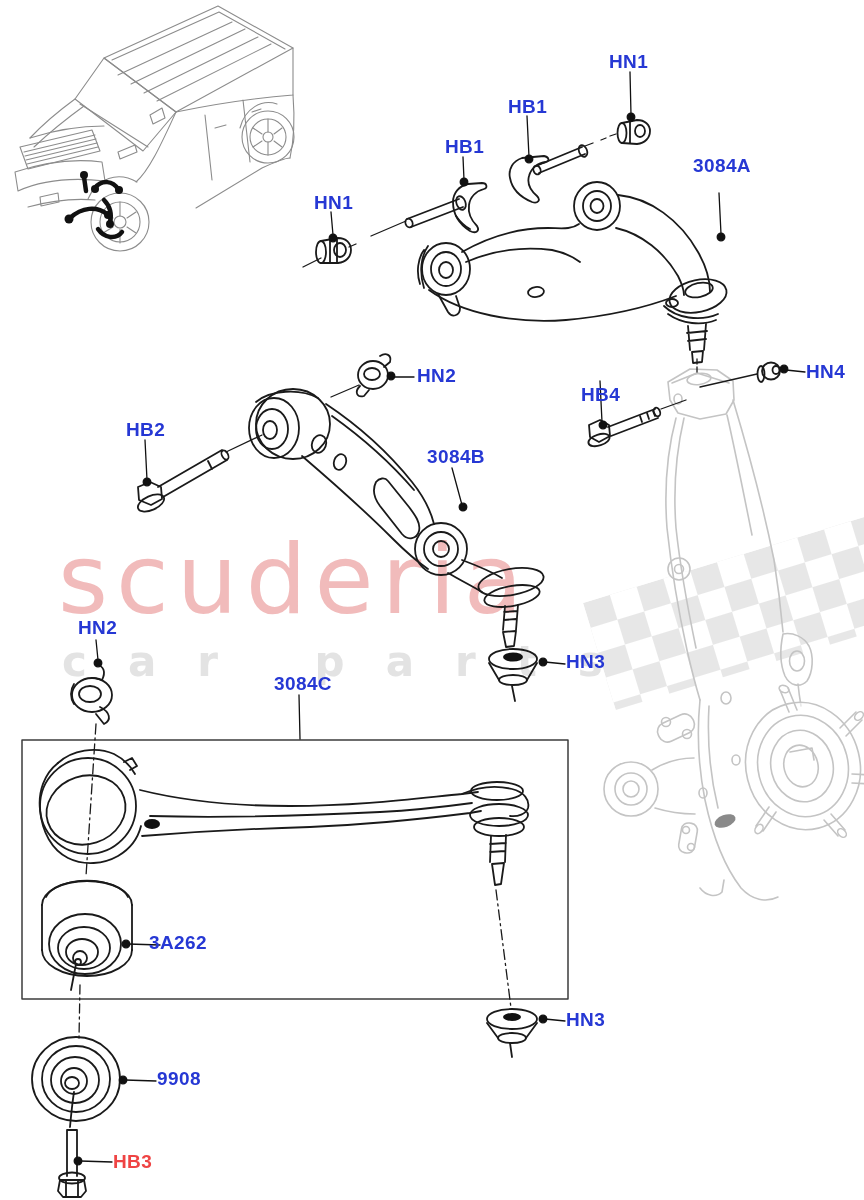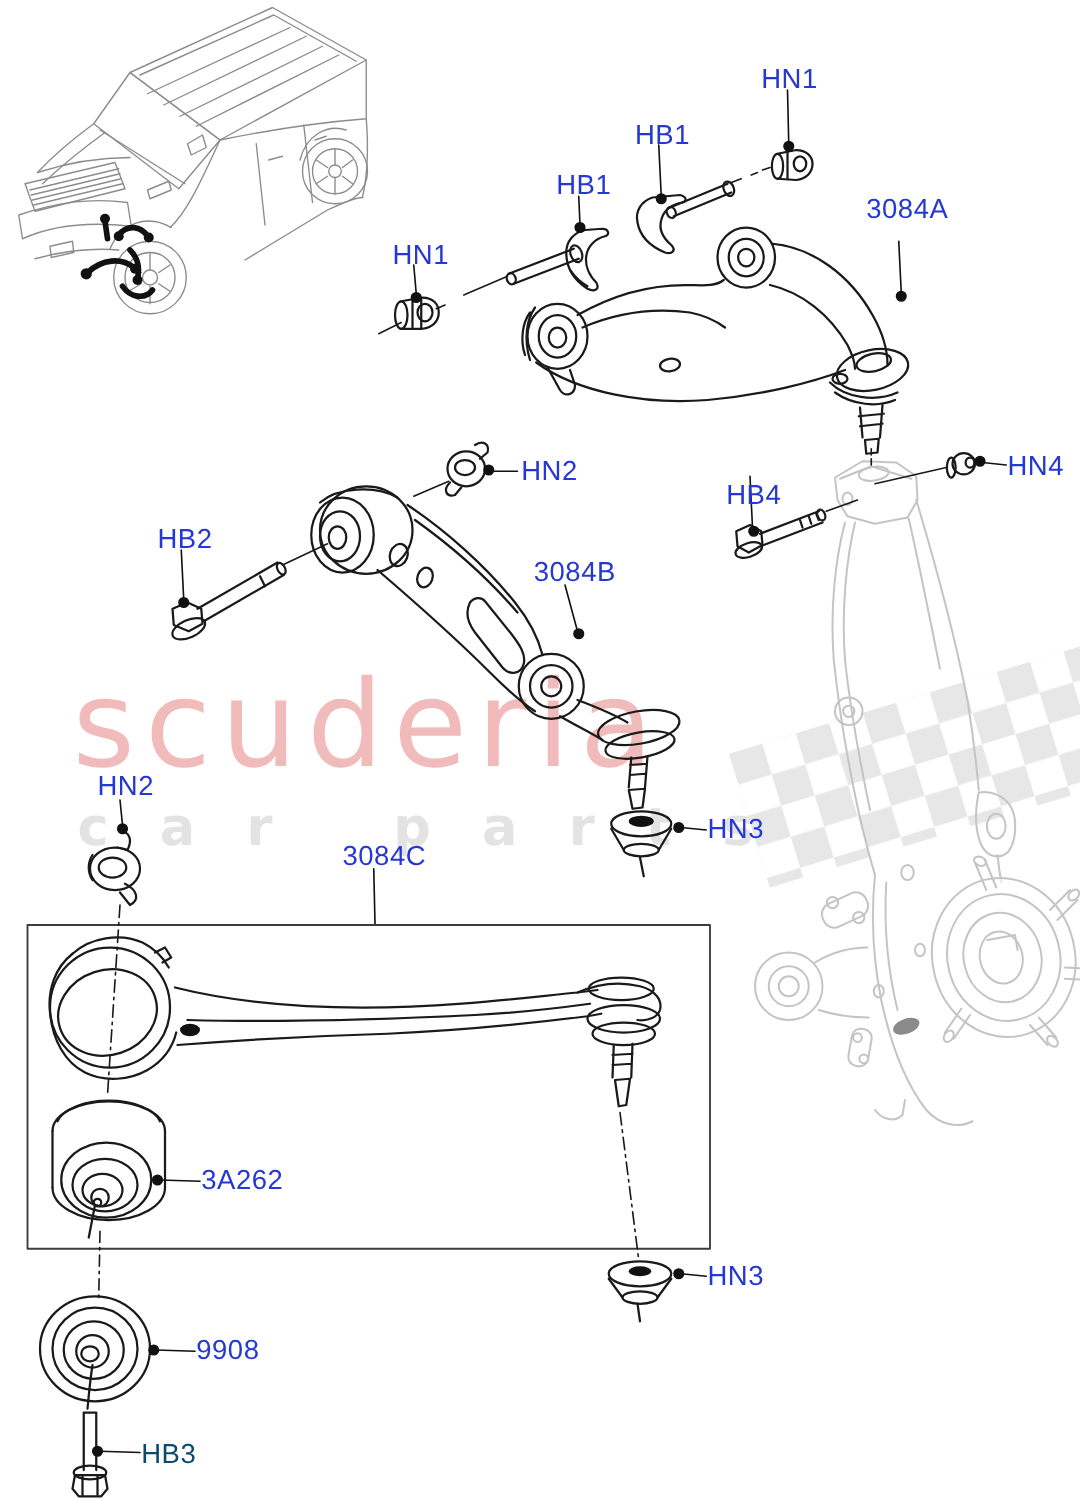--- a/index.html
+++ b/index.html
@@ -17,21 +17,21 @@
   .wm-sub{
     position:absolute;left:62px;top:641px;
     font-family:"DejaVu Sans","Liberation Sans",sans-serif;
     font-weight:bold;font-size:42px;letter-spacing:41px;line-height:1;
     color:#e3e3e3;user-select:none;white-space:nowrap;
   }
   svg#art{position:absolute;left:0;top:0;z-index:2;}
   .callout{
     position:absolute;z-index:3;
     font-family:"Liberation Sans",sans-serif;
-    font-size:22px;font-weight:400;letter-spacing:0.4px;
+    font-size:19px;font-weight:700;letter-spacing:0.4px;
     color:#2638d4;white-space:nowrap;line-height:1;
   }
 </style>
 </head>
 <body>
 
 <div id="stage">
 
   <div class="wm-brand" style="color: rgba(221, 85, 85, 0.4);">scuderia</div>
   <div class="wm-sub" style="color: rgb(227, 227, 227);">car parts</div>
@@ -387,17 +387,17 @@
   <span class="callout" style="left: 314px; top: 193px; color: rgb(38, 56, 212);">HN1</span>
   <span class="callout" style="left: 693px; top: 156px; color: rgb(38, 56, 212);">3084A</span>
   <span class="callout" style="left: 417px; top: 366px; color: rgb(38, 56, 212);">HN2</span>
   <span class="callout" style="left: 126px; top: 420px; color: rgb(38, 56, 212);">HB2</span>
   <span class="callout" style="left: 427px; top: 447px; color: rgb(38, 56, 212);">3084B</span>
   <span class="callout" style="left: 581px; top: 361px; color: rgb(38, 56, 212); margin-top: 24px;">HB4</span>
   <span class="callout" style="left: 806px; top: 362px; color: rgb(38, 56, 212);">HN4</span>
   <span class="callout" style="left: 566px; top: 652px; color: rgb(38, 56, 212);">HN3</span>
   <span class="callout" style="left: 78px; top: 618px; color: rgb(38, 56, 212);">HN2</span>
   <span class="callout" style="left: 274px; top: 674px; color: rgb(38, 56, 212);">3084C</span>
-  <span class="callout" style="left: 161px; top: 933px; color: rgb(38, 56, 212);">3A262</span>
+  <span class="callout" style="left: 149px; top: 933px; color: rgb(38, 56, 212);">3A262</span>
   <span class="callout" style="left: 157px; top: 1069px; color: rgb(38, 56, 212);">9908</span>
   <span class="callout" style="left: 566px; top: 1010px; color: rgb(38, 56, 212);">HN3</span>
-  <span class="callout" style="left: 113px; top: 1152px; color: #0c4a6e;">HB3</span>
+  <span class="callout" style="left: 113px; top: 1152px; color: #ef4444;">HB3</span>
 </div>
 
 </body></html>

